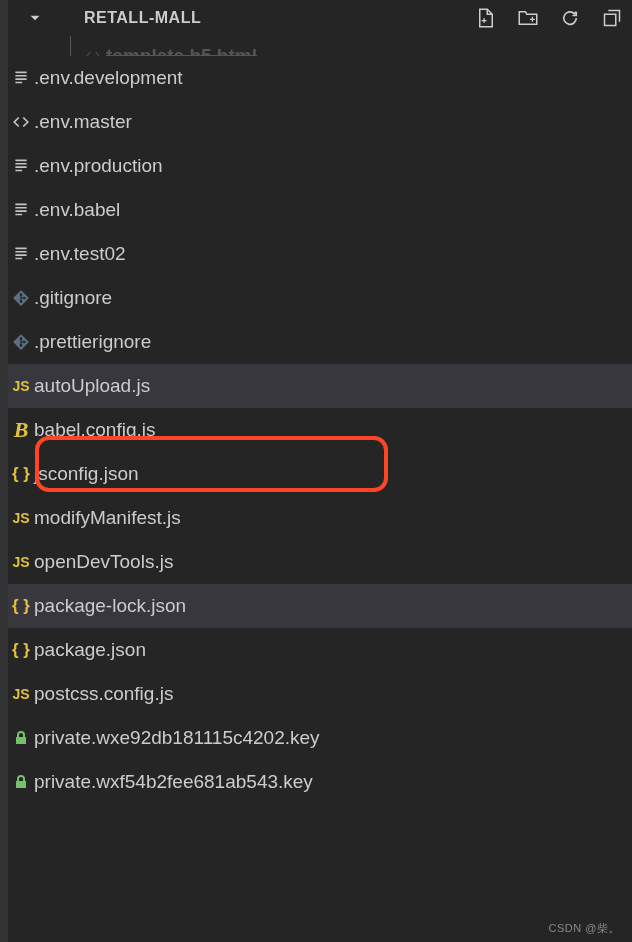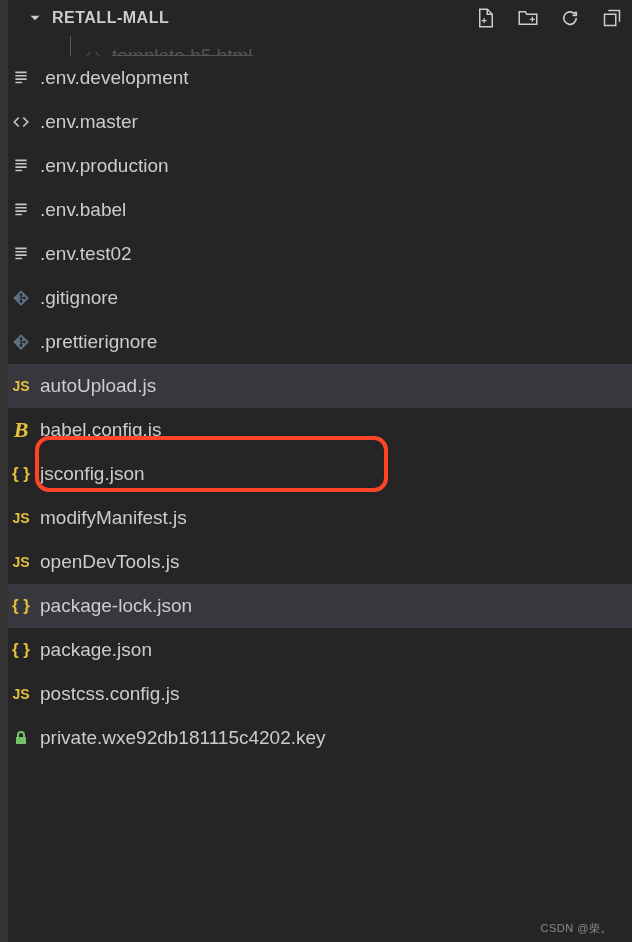--- a/index.html
+++ b/index.html
@@ -48,20 +48,21 @@
       display: flex;
       align-items: center;
     }
     
     .header-title {
       font-weight: 700;
       font-size: 16px;
       letter-spacing: 0.5px;
       color: #cccccc;
       flex: 1;
+      margin-left: 32px;
     }
     
     .header-actions {
       display: flex;
       gap: 18px;
       color: #cccccc;
     }
     
     .header-action {
       display: flex;
@@ -88,20 +89,21 @@
     }
     
     .tree-item.selected {
       background: #37373d;
     }
     
     .tree-item.cutoff {
       height: 20px;
       overflow: hidden;
       align-items: flex-end;
+      font-weight: bold;
     }
     
     .tree-item.cutoff .tree-label {
       transform: translateY(50%);
       color: #555;
       text-decoration: line-through;
       text-decoration-color: #555;
     }
     
     .tree-item.cutoff .tree-icon {
@@ -117,41 +119,40 @@
       width: 1px;
       background: #585858;
     }
     
     .tree-icon {
       width: 26px;
       display: flex;
       align-items: center;
       justify-content: center;
       flex-shrink: 0;
-      margin-right: 6px;
     }
     
     .tree-label {
       color: #cccccc;
       font-size: 19px;
       white-space: nowrap;
     }
     
     .highlight-box {
       position: absolute;
       border: 4px solid #ff4526;
       border-radius: 14px;
       pointer-events: none;
       z-index: 10;
     }
     
     .watermark {
       position: absolute;
       bottom: 6px;
-      right: 20px;
+      right: 12px;
       font-size: 11px;
       color: #888;
       letter-spacing: 0.5px;
       text-align: right;
     }
     
     
     .icon-html { color: #e37933; }
     .icon-scss { color: #dd5b8f; }
     .icon-lines { color: #c5c5c5; }
@@ -345,18 +346,28 @@
       <div class="tree-item">
         <span class="tree-icon">
           <span class="icon-lock">
             <svg width="16" height="16" viewBox="0 0 16 16">
               <path fill="currentColor" d="M4 7V5a4 4 0 0 1 8 0v2h1v7H3V7h1zm2 0h4V5a2 2 0 0 0-4 0v2z"></path>
             </svg>
           </span>
         </span>
         <span class="tree-label">private.wxe92db181115c4202.key</span>
       </div>
+      <div class="tree-item">
+        <span class="tree-icon">
+          <span class="icon-lock">
+            <svg width="16" height="16" viewBox="0 0 16 16">
+              <path fill="currentColor" d="M4 7V5a4 4 0 0 1 8 0v2h1v7H3V7h1zm2 0h4V5a2 2 0 0 0-4 0v2z"></path>
+            </svg>
+          </span>
+        </span>
+        <span class="tree-label">private.wxf54b2fee681ab543.key</span>
+      </div>
     </div>
 </div>
 
 <div class="watermark">CSDN @柴。</div>
 
 <div class="highlight-box" style="left: 35px; top: 436px; width: 353px; height: 56px;"></div>
 
 </body></html>

